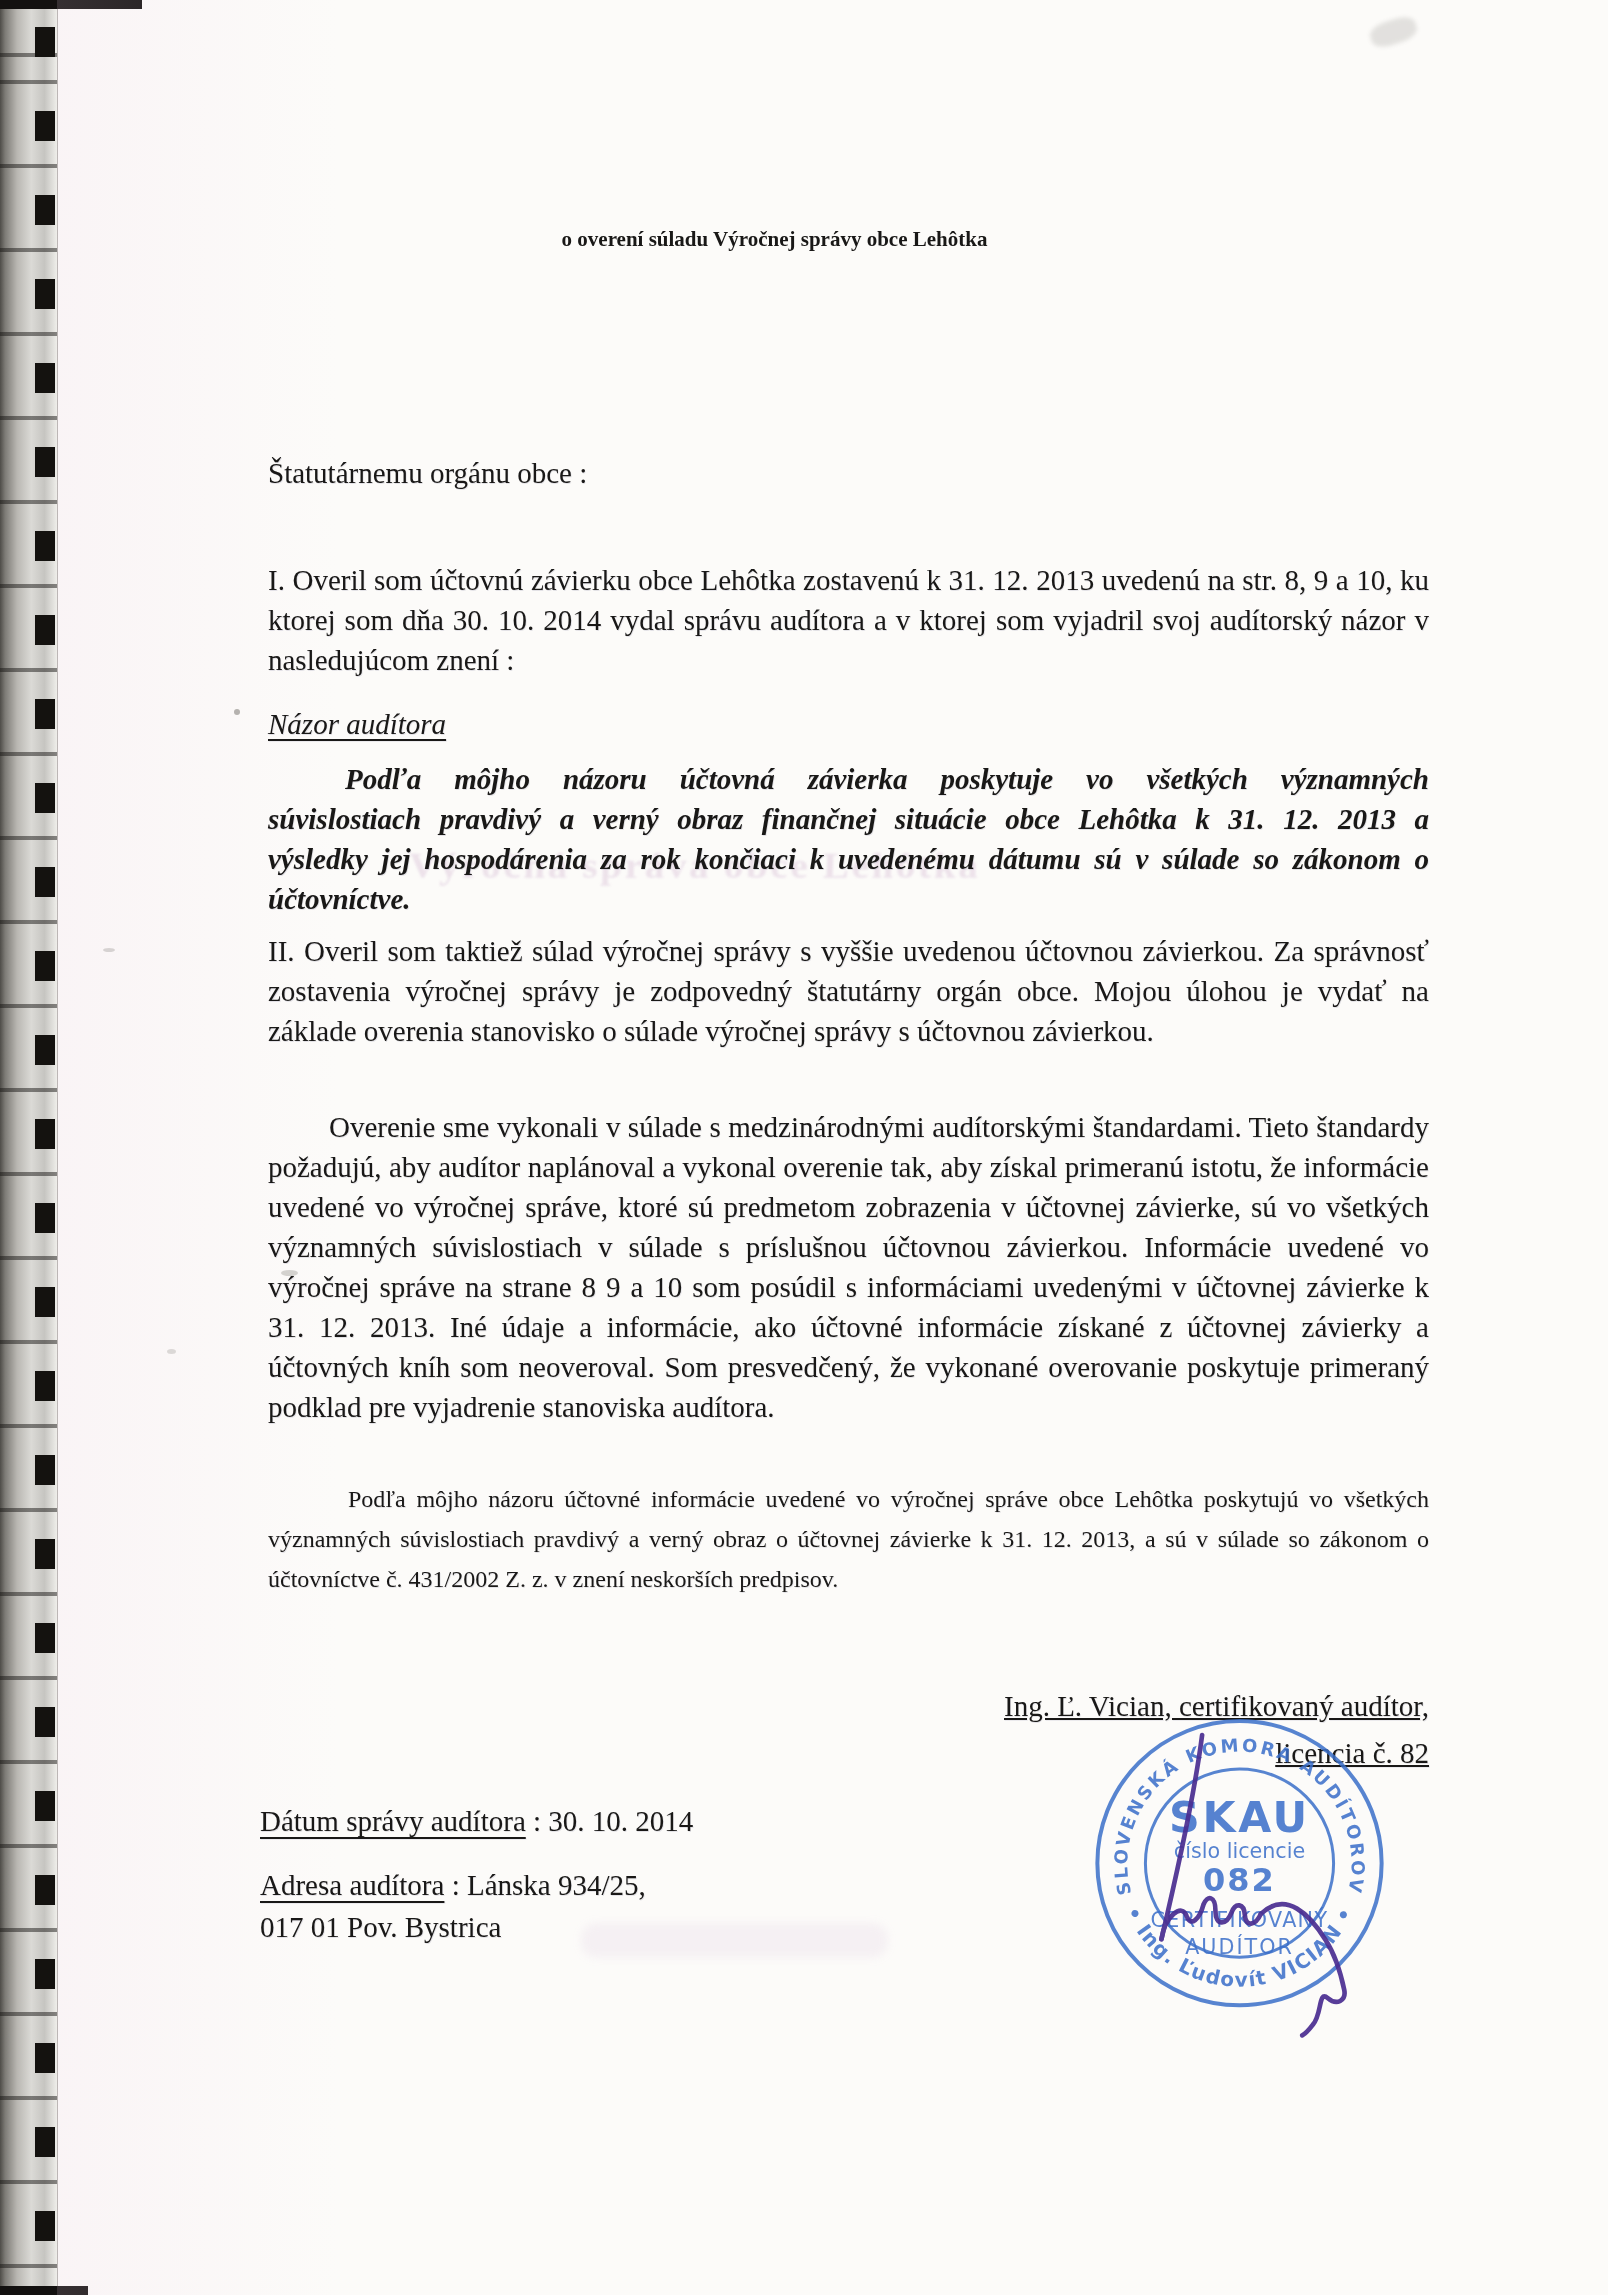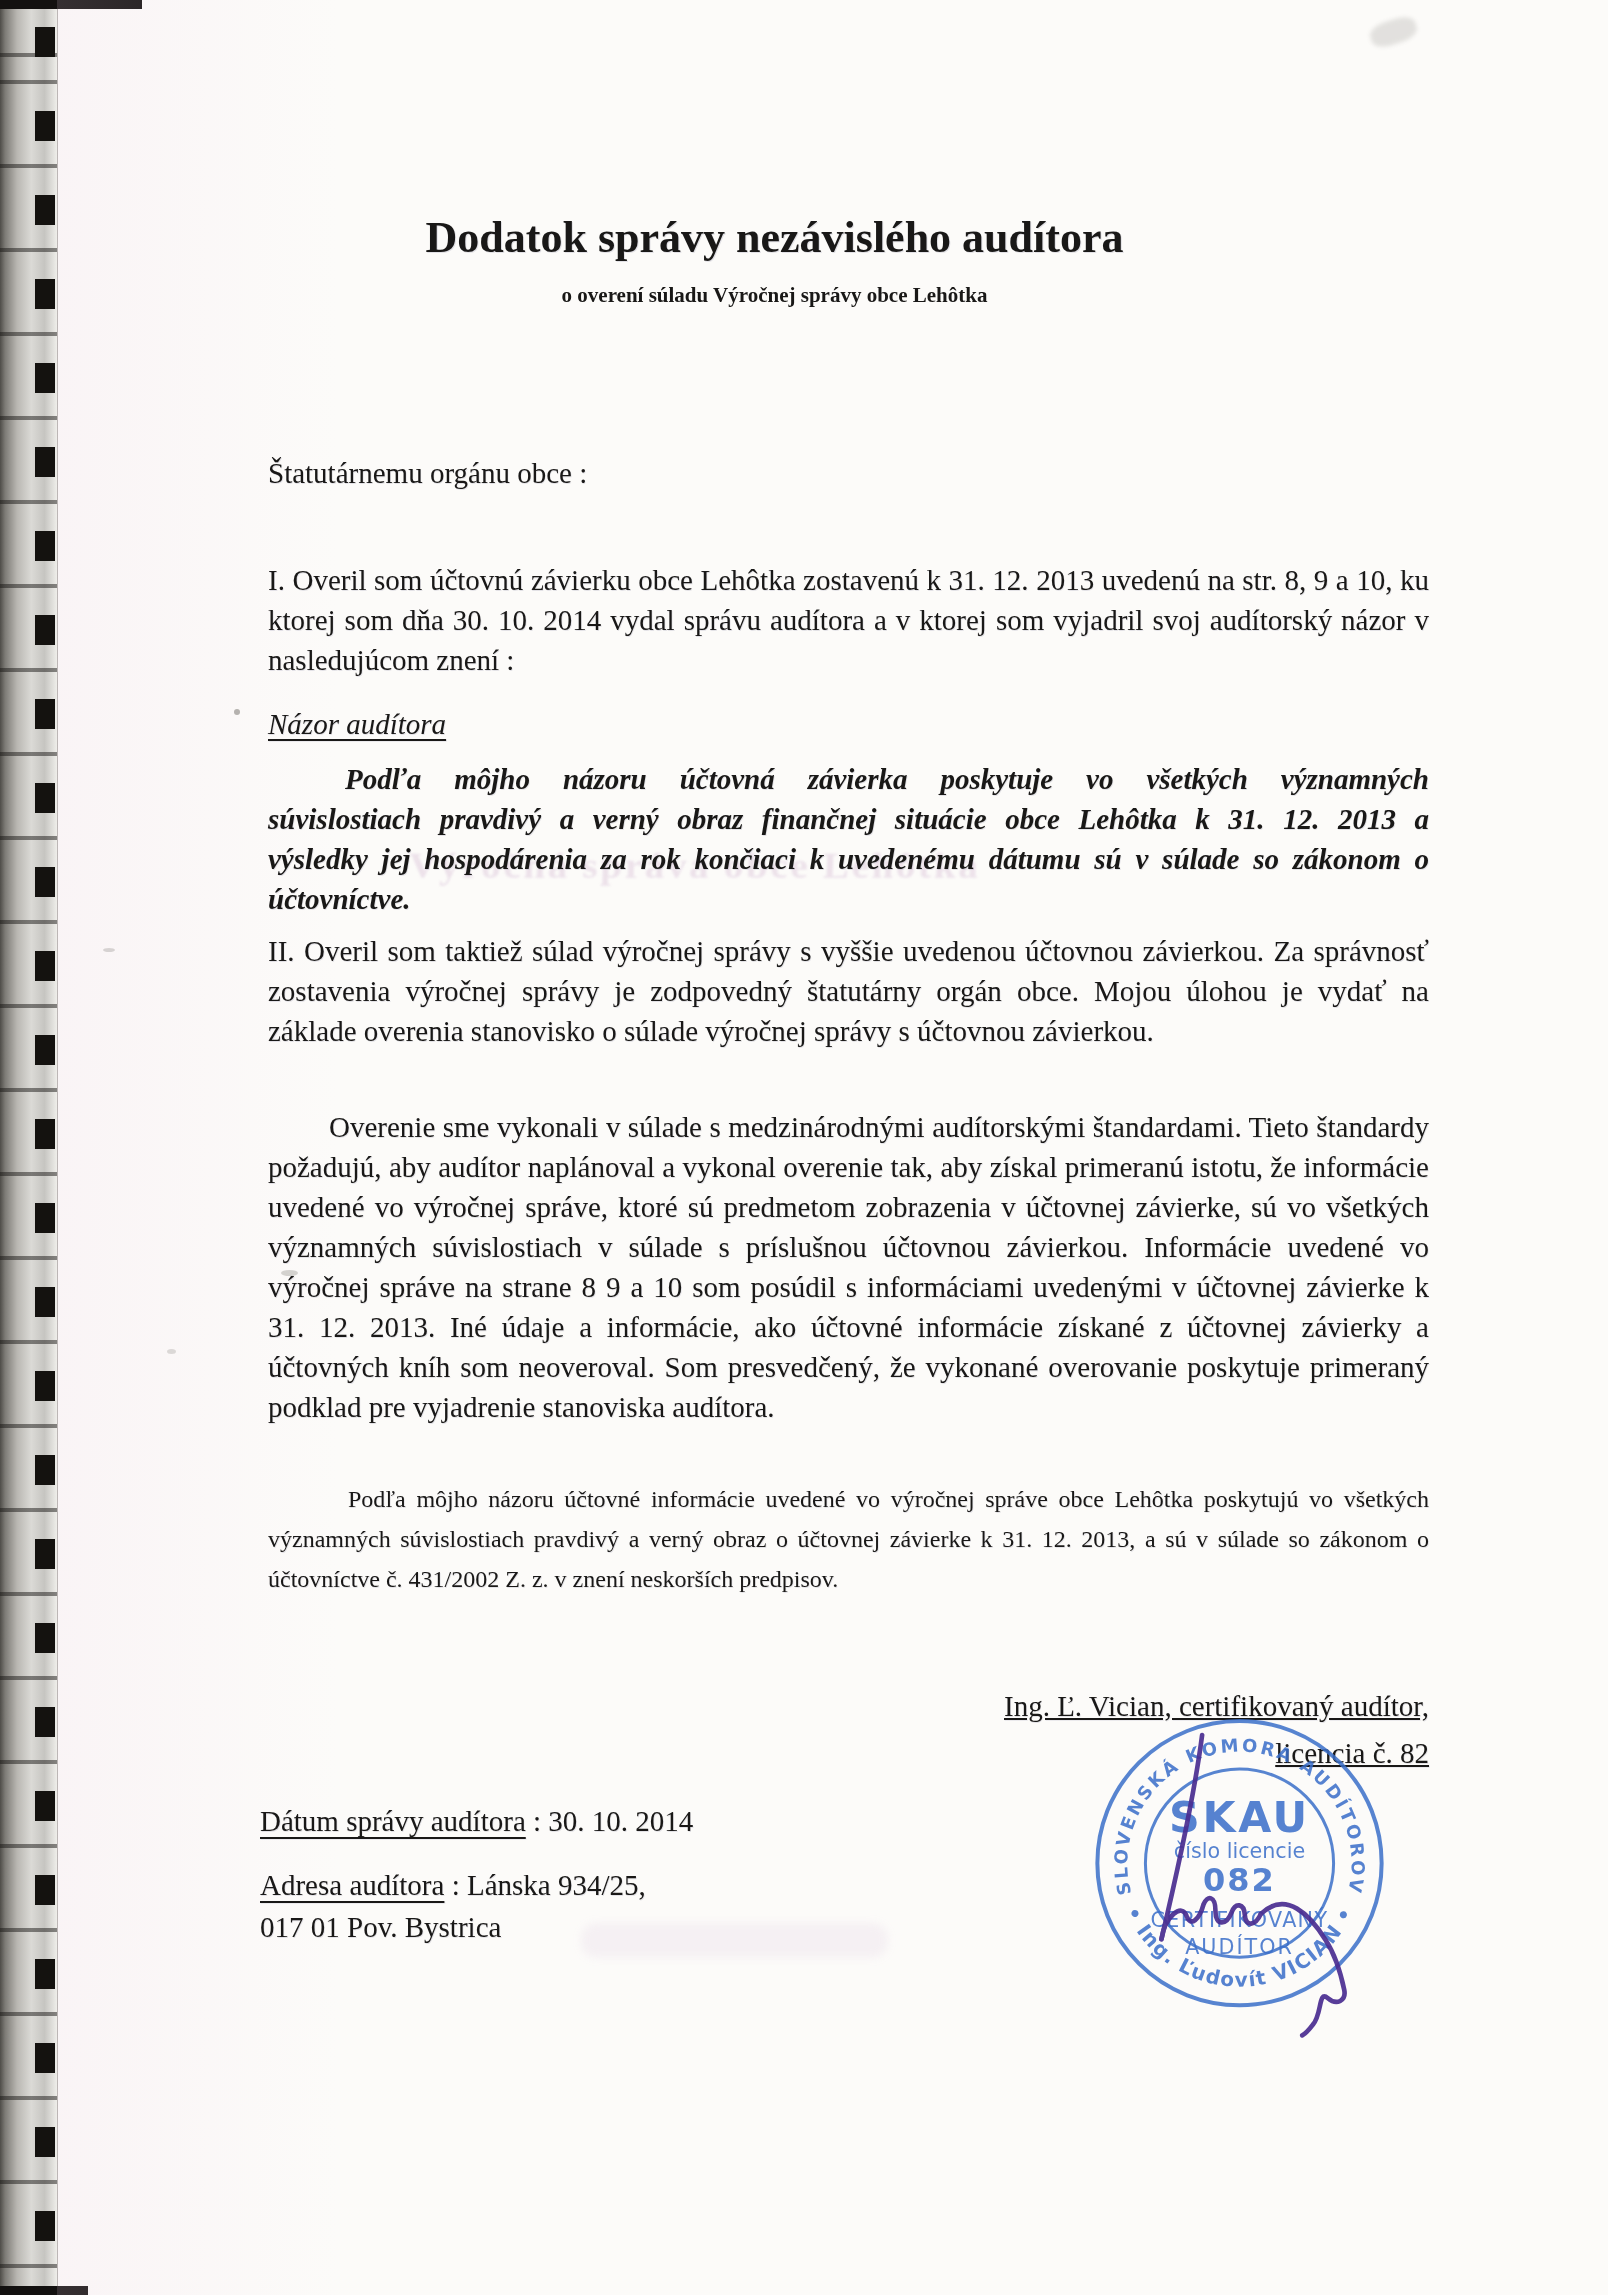--- a/index.html
+++ b/index.html
@@ -90,21 +90,20 @@
 <div class="paper-tint"></div>
 <div class="speck sp1"></div>
 <div class="speck sp2"></div>
 <div class="speck sp3"></div>
 <div class="speck sp4"></div>
 <div class="speck sp5"></div>
 <div class="ghost-line">Výročná správa obce Lehôtka</div>
 <div class="ghost-blob"></div>
 
 <div class="blk title-group">
-  <h1 class="doc-title">Dodatok správy nezávislého audítora</h1>
   <div class="subtitle s1">o overení súladu Výročnej správy obce Lehôtka</div>
 </div>
 
 <div class="blk salutation">
   <p>Štatutárnemu orgánu obce :</p>
 </div>
 
 <div class="blk para1">
   <p>I. Overil som účtovnú závierku obce Lehôtka zostavenú k 31. 12. 2013 uvedenú na str. 8, 9 a 10, ku ktorej som dňa 30. 10. 2014 vydal správu audítora a v ktorej som vyjadril svoj audítorský názor v nasledujúcom znení :</p>
 </div>

